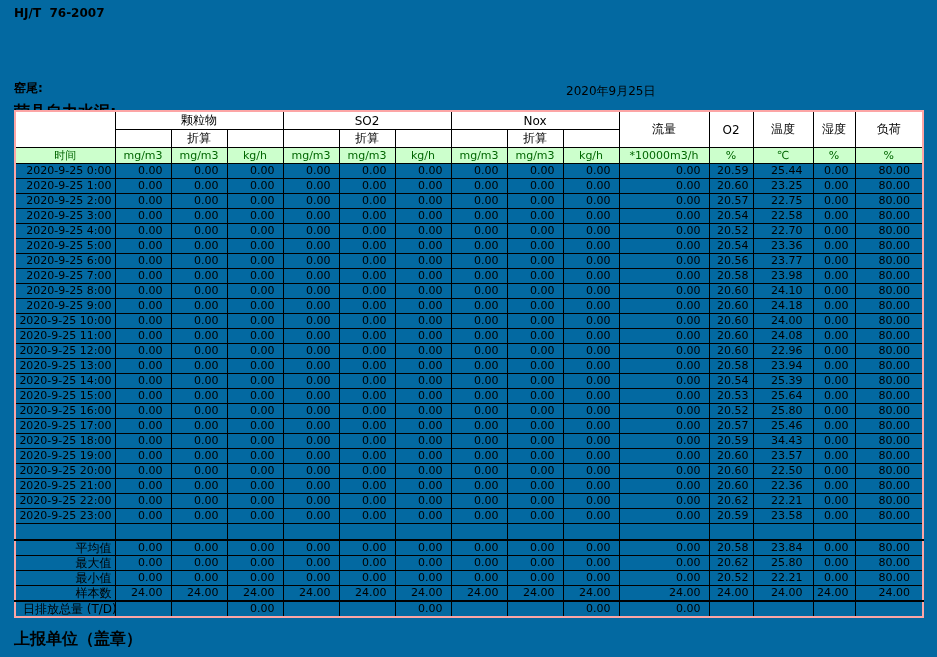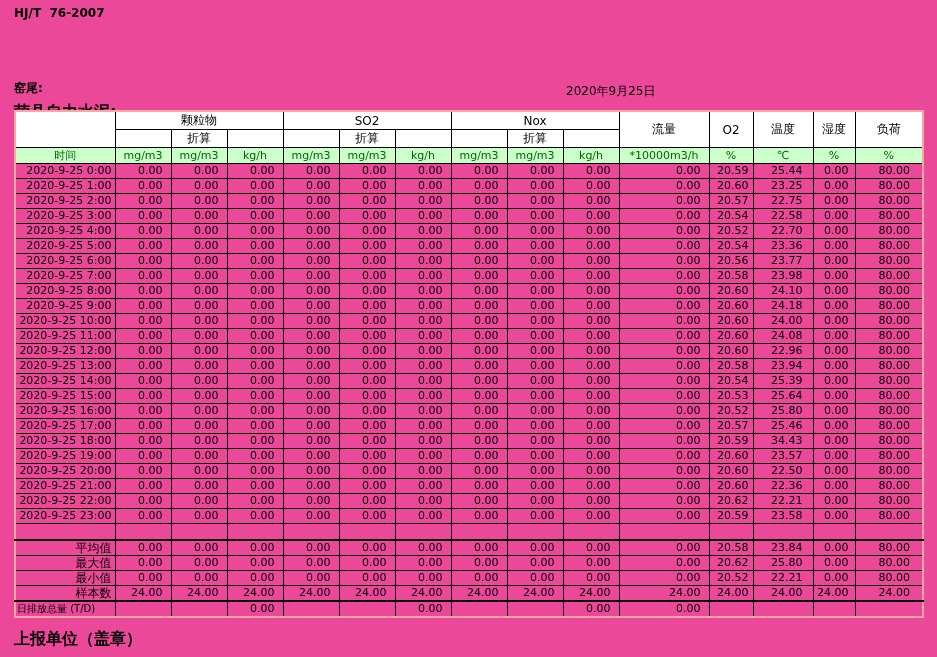--- a/index.html
+++ b/index.html
@@ -1,16 +1,16 @@
 <!DOCTYPE html>
 <html style="--header-bg: #ccffcc; --header-text: #006600;"><head>
 <meta charset="utf-8">
 <style>
   html,body{margin:0;padding:0;background:#fff;}
-  .page{position:relative;width:937px;height:657px;background:#ec4899;overflow:hidden;
+  .page{position:relative;width:937px;height:657px;background:#0369a1;overflow:hidden;
         font-family:"DejaVu Sans",sans-serif;color:#000;}
   .std{position:absolute;left:14px;top:6px;font-weight:bold;font-size:12px;white-space:pre;}
   .title{position:absolute;left:205px;top:27px;font-weight:bold;font-size:15px;letter-spacing:1px;}
   .company{position:absolute;left:14px;top:62px;font-weight:bold;font-size:16px;margin-top:40px;}
   .site{position:absolute;left:14px;top:80px;font-weight:bold;font-size:12px;}
   .date{position:absolute;left:566px;top:83px;font-size:12px;}
   table.report{position:absolute;left:14px;top:110px;border-collapse:collapse;table-layout:fixed;
         width:908px;border:2px solid #fca5a5;}
   th,td{border:1px solid #000;overflow:hidden;white-space:pre;box-sizing:border-box;}
   thead th{font-weight:normal;font-size:12px;text-align:center;padding:0;background:#fff;}
@@ -20,21 +20,21 @@
   tbody td{height:14px;line-height:14px;font-size:11px;text-align:right;padding:0 8px 0 0;}
   td.time-col{padding-right:3px;font-size:11px;}
   td.flow-col{padding-right:8px;}
   td.o2-col{padding-right:4px;}
   td.temp-col{padding-right:10px;}
   td.hum-col{padding-right:6px;}
   td.load-col{padding-right:12px;}
   tr.spacer td{height:16px;border-bottom:2px solid #000;}
   td.sum-label{text-align:right;padding-right:3px;font-size:12px;}
   tr.total-row td{border-top:2px solid #000;}
-  td.total-label{text-align:left;padding-left:1px;padding-right:0;font-size:10px;margin-top:24px;}
+  td.total-label{text-align:left;padding-left:7px;padding-right:0;font-size:12px;margin-top:24px;}
   .f1{position:absolute;left:14px;top:610px;font-weight:bold;font-size:12px;}
   .f2{position:absolute;left:14px;top:629px;font-weight:bold;font-size:16px;}
   .f3{position:absolute;left:208px;top:631px;font-weight:bold;font-size:15px;margin-top:26px;}
 </style>
 </head>
 <body>
 
 <div class="page">
   <div class="std">HJ/T  76-2007</div>
   <div class="company">荣县自力水泥:</div>

